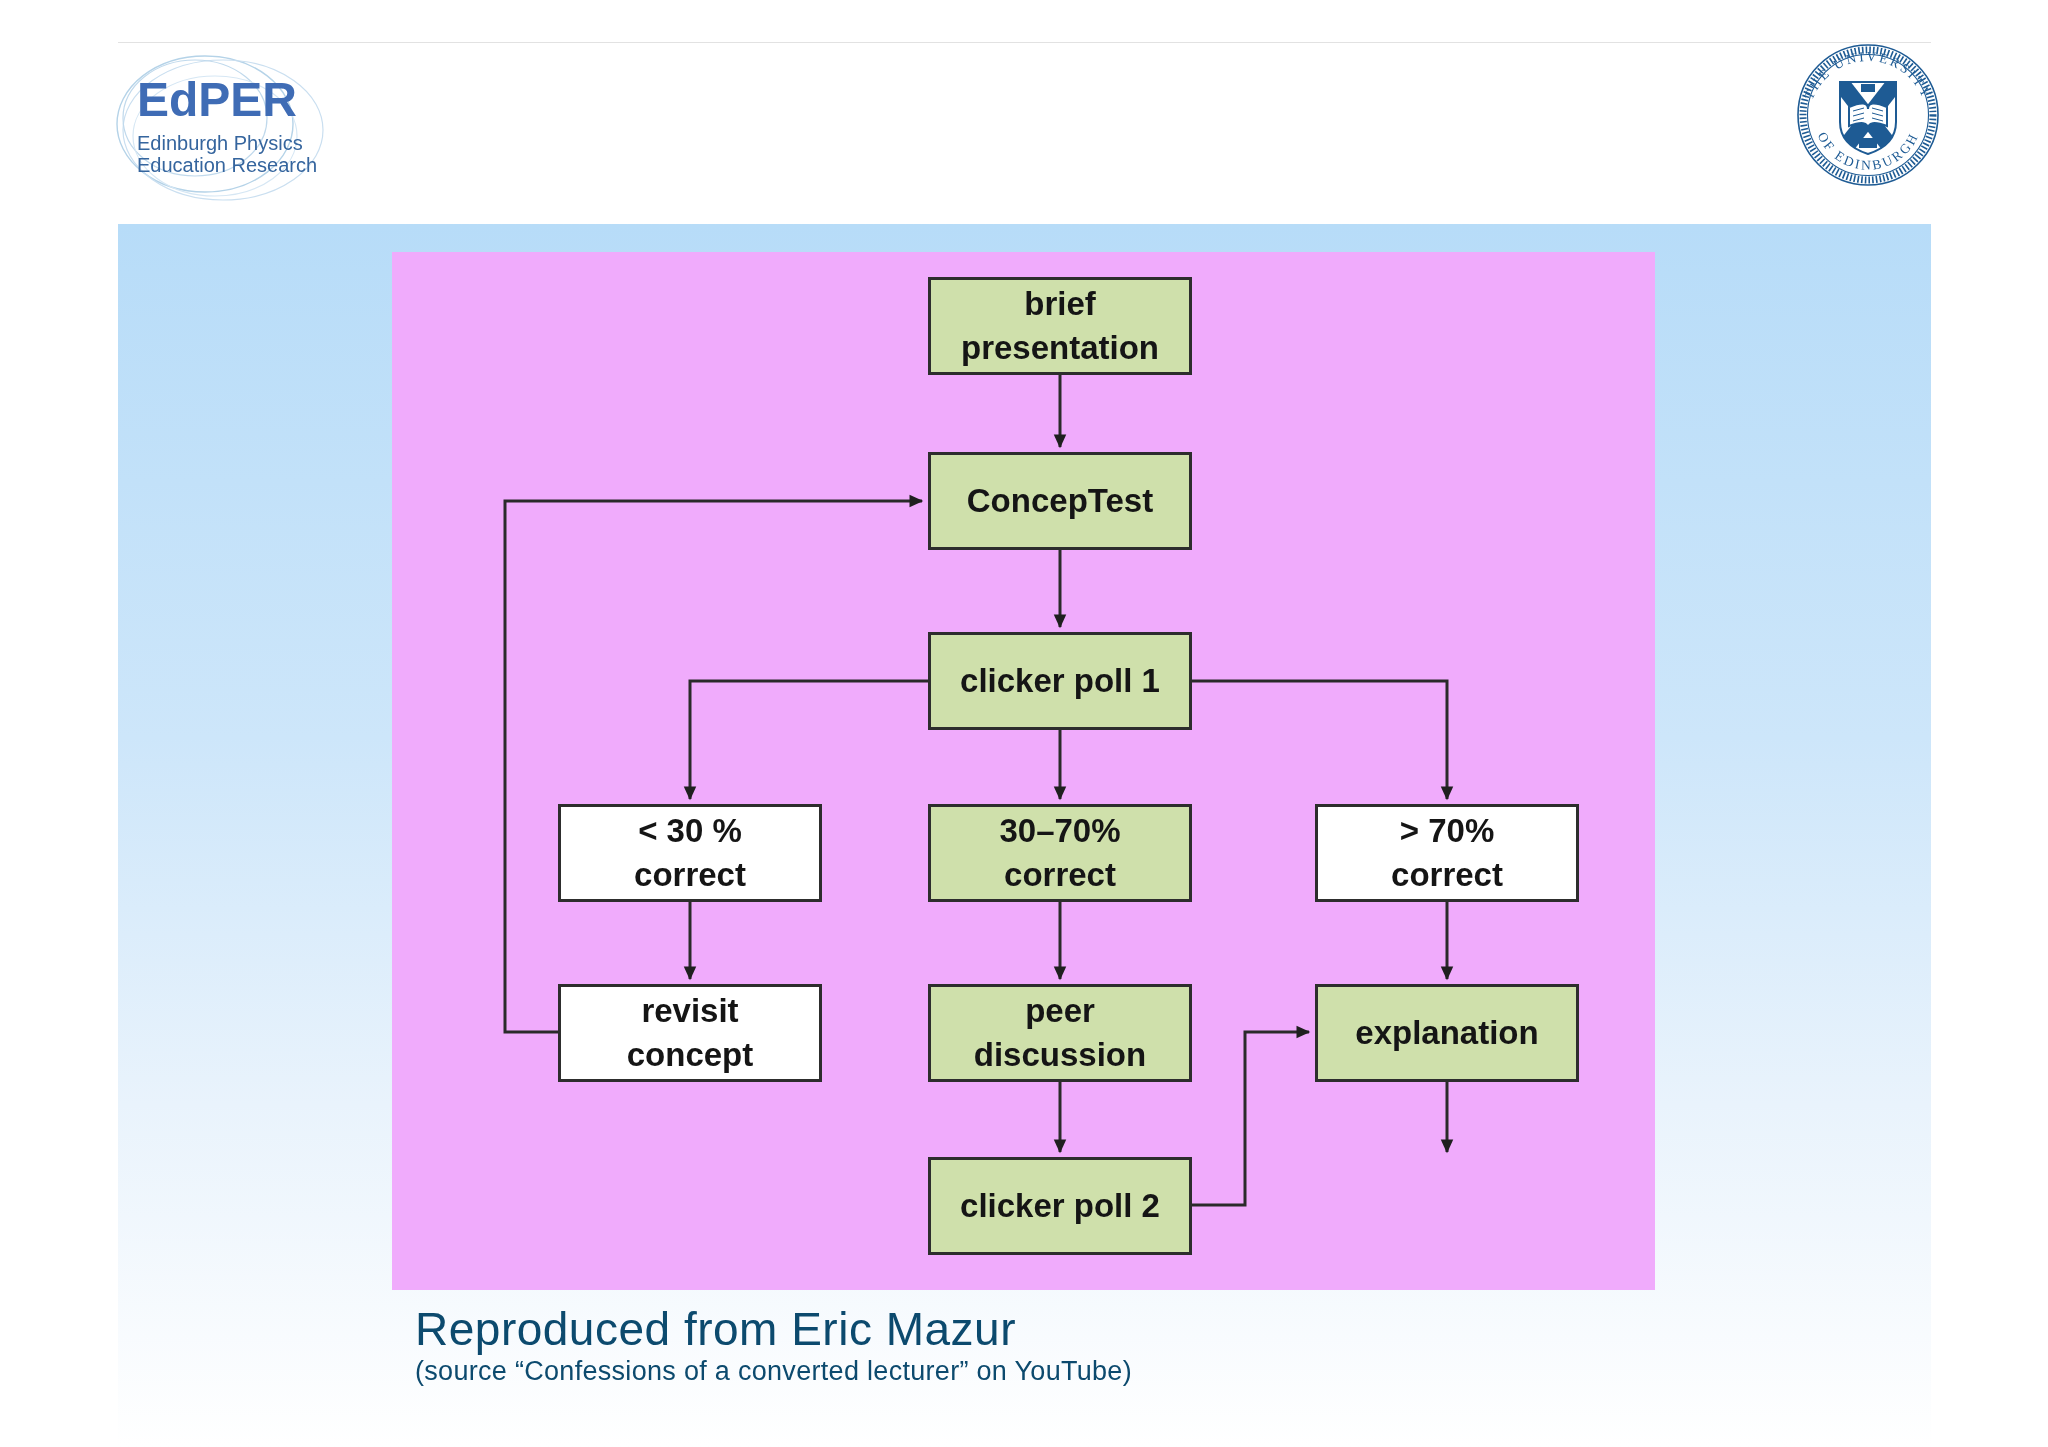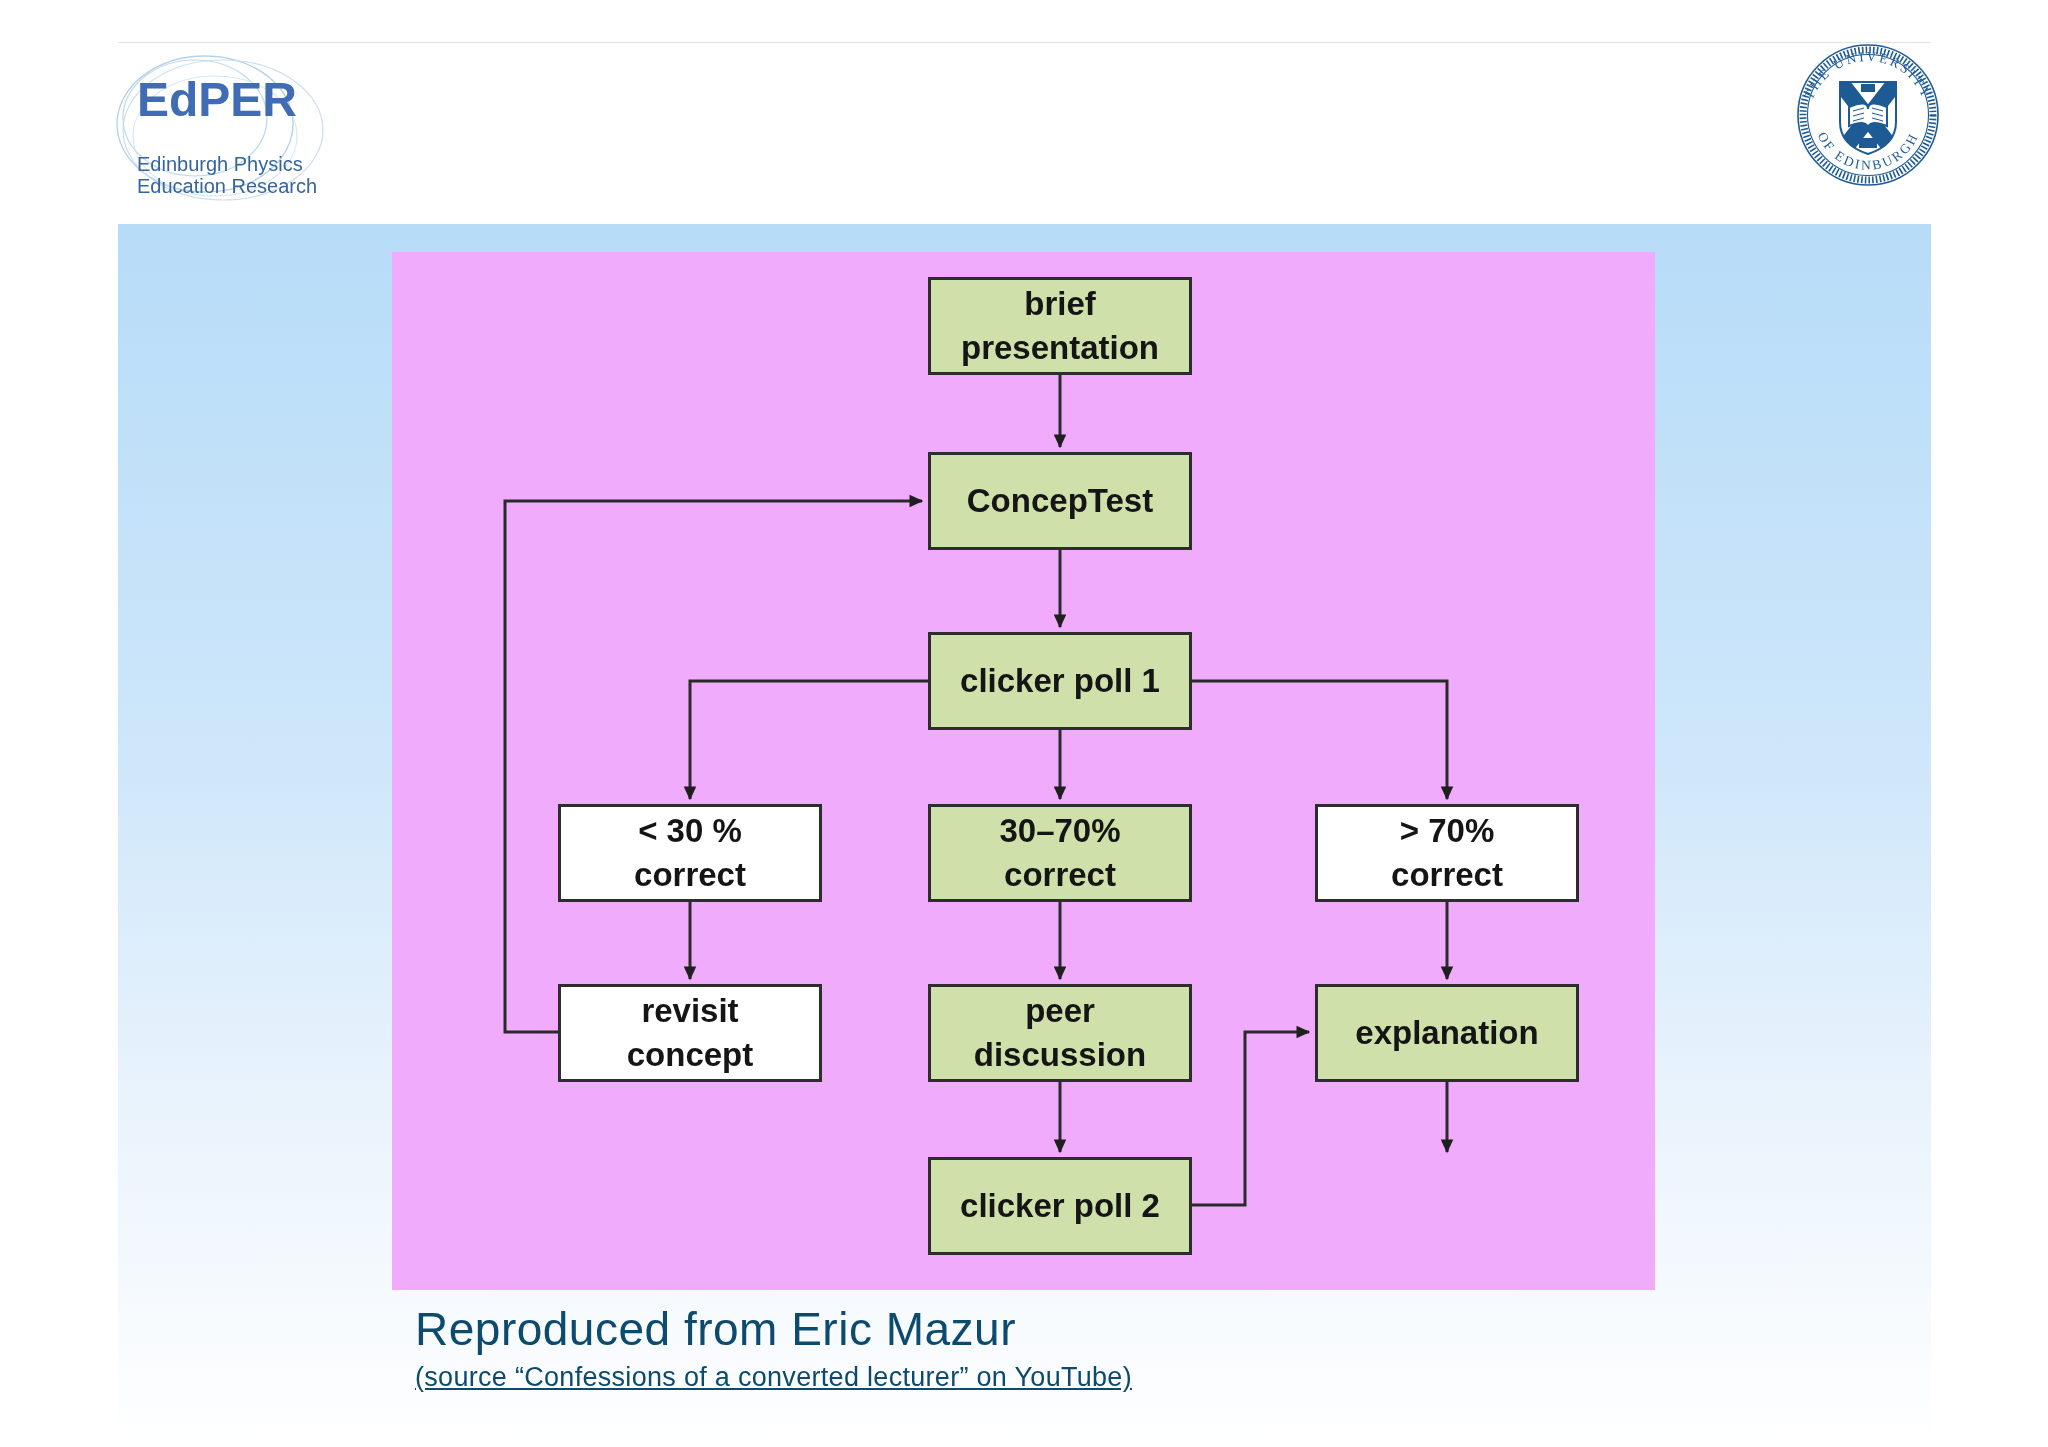--- a/index.html
+++ b/index.html
@@ -23,30 +23,30 @@
     text-align:center;font-size:33px;font-weight:600;color:#151515;line-height:1.32;}
   .node .lbl{white-space:pre-line;}
   .node.green{background:#cfe0ab;}
   .node.white{background:#ffffff;}
 
   
   .edper{position:absolute;left:95px;top:50px;width:280px;height:160px;}
   .edper svg{position:absolute;left:0;top:0;}
   .edper .acro{position:absolute;left:42px;top:22px;font-size:48px;font-weight:bold;
     color:#3f6cb5;letter-spacing:0px;}
-  .edper .sub{position:absolute;left:42px;color:#35659e;font-size:20px;line-height:22px;margin-top:21px;}
+  .edper .sub{position:absolute;left:42px;color:#35659e;font-size:20px;line-height:22px;}
   .edper .sub1{top:82px;} .edper .sub2{top:104px;}
 
   
   .crest{position:absolute;left:1795px;top:42px;width:146px;height:146px;}
 
   
   .caption{position:absolute;left:415px;top:1302px;color:#0c4a6e;}
   .caption .t{font-size:46px;font-weight:300;letter-spacing:0.5px;}
-  .caption .s{font-size:27px;font-weight:300;margin-top:6px;letter-spacing:0.3px;text-decoration:underline;}
+  .caption .s{font-size:27px;font-weight:300;margin-top:0;letter-spacing:0.3px;}
 </style>
 </head>
 <body>
 
 <div class="stage">
 
   <div class="top-rule"></div>
   <div class="blue-band"></div>
 
   <div class="edper">

